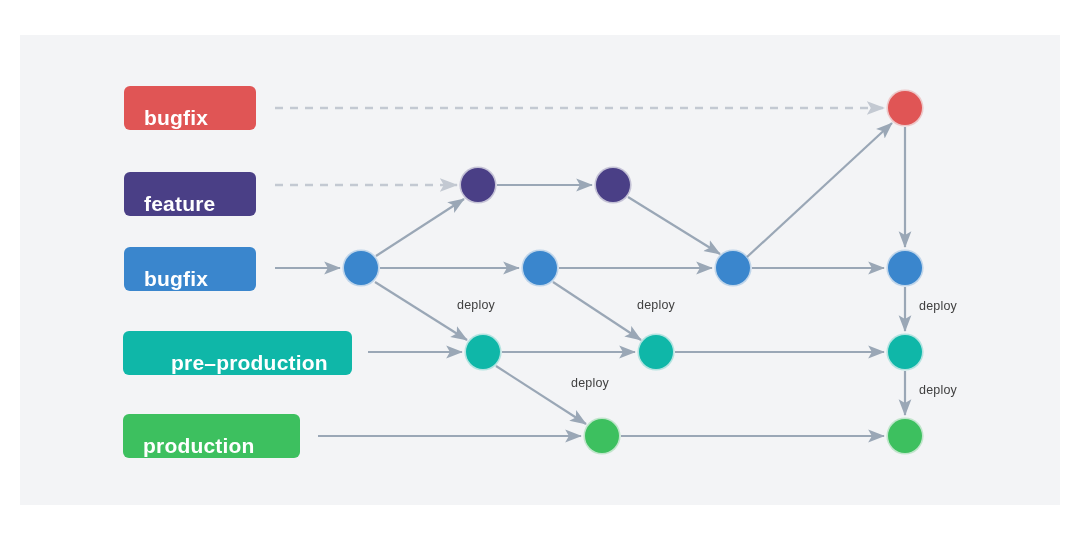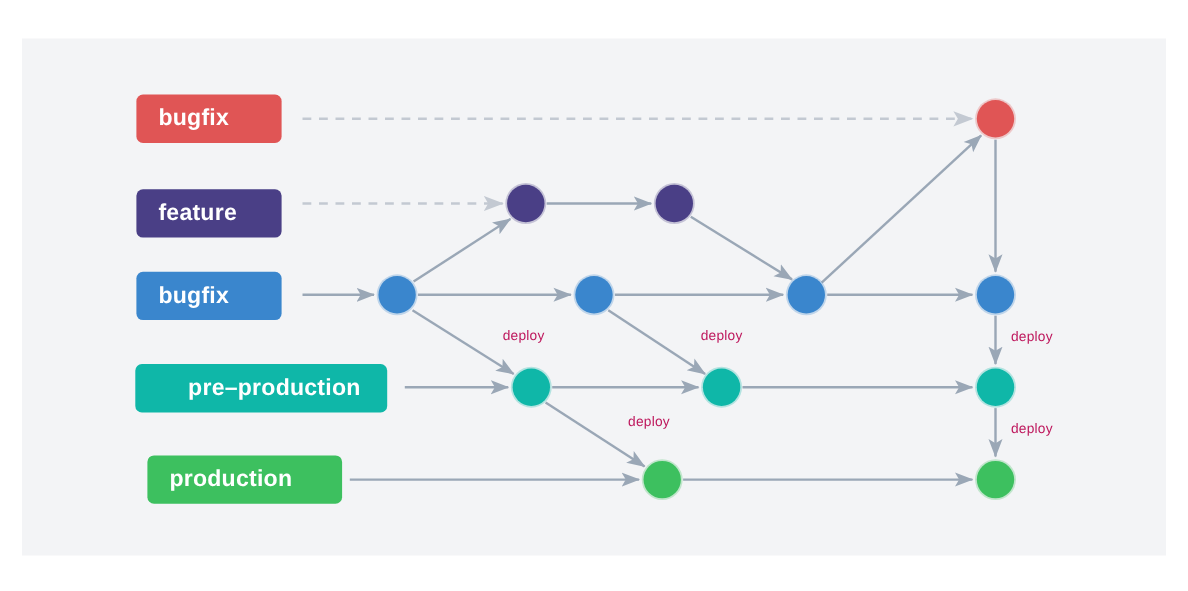--- a/index.html
+++ b/index.html
@@ -30,34 +30,34 @@
   #svg-layer {
     position: absolute;
     left: 0;
     top: 0;
     width: 1080px;
     height: 537px;
   }
   .branch-label {
     position: absolute;
     display: flex;
-    align-items: center;
+    align-items: flex-end;
     border-radius: 6px;
     color: #ffffff;
     font-size: 21px;
     font-weight: 700;
     letter-spacing: 0.2px;
     padding: 0 20px;
     box-sizing: border-box;
     height: 44px;
     white-space: nowrap;
   }
   .deploy-label {
     position: absolute;
-    color: #be185d;
+    color: #404040;
     font-size: 12.5px;
     font-weight: 400;
     white-space: nowrap;
     letter-spacing: 0.2px;
   }
 </style>
 </head>
 <body>
 
 <div id="canvas">
@@ -130,21 +130,21 @@
       </div>
       <div class="branch-label" style="left: 124px; top: 172px; width: 132px; height: 44px; background: rgb(74, 63, 134);">
         <span>feature</span>
       </div>
       <div class="branch-label" style="left: 124px; top: 247px; width: 132px; height: 44px; background: rgb(58, 134, 205);">
         <span>bugfix</span>
       </div>
       <div class="branch-label" style="left: 123px; top: 331px; width: 229px; height: 44px; background: rgb(15, 183, 168); padding-left: 48px;">
         <span>pre–production</span>
       </div>
-      <div class="branch-label" style="left: 123px; top: 414px; width: 177px; height: 44px; background: rgb(61, 192, 95); margin-left: 11px;">
+      <div class="branch-label" style="left: 123px; top: 414px; width: 177px; height: 44px; background: rgb(61, 192, 95);">
         <span>production</span>
       </div>
     </div>
   <div id="deploy-layer">
       <div class="deploy-label" style="left: 457px; top: 298px;">deploy</div>
       <div class="deploy-label" style="left: 637px; top: 298px;">deploy</div>
       <div class="deploy-label" style="left: 571px; top: 376px;">deploy</div>
       <div class="deploy-label" style="left: 919px; top: 299px;">deploy</div>
       <div class="deploy-label" style="left: 919px; top: 383px;">deploy</div>
     </div>

